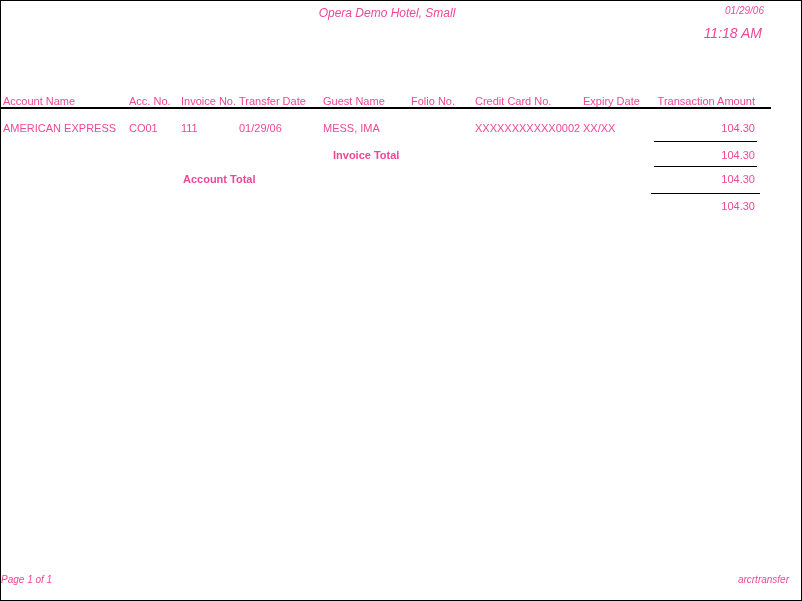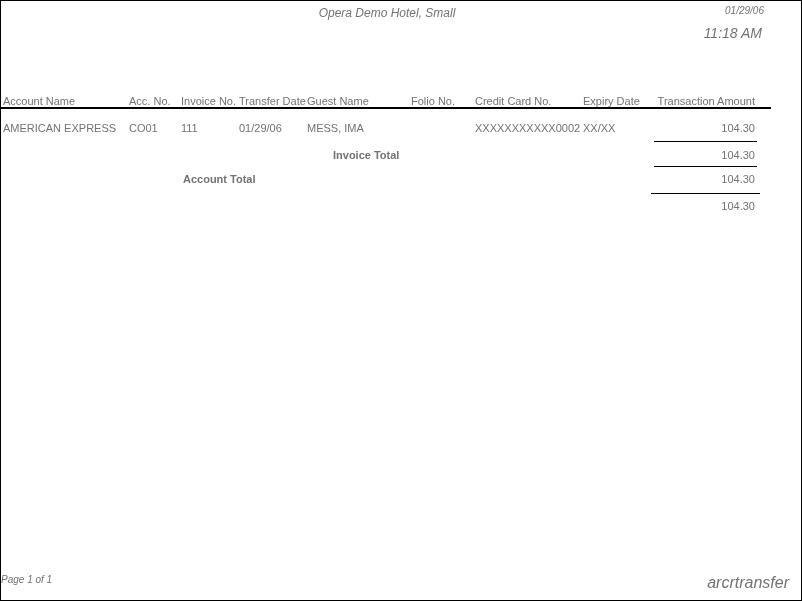--- a/index.html
+++ b/index.html
@@ -4,58 +4,58 @@
 <style>
   html, body { margin: 0; padding: 0; background: #ffffff; }
   .report {
     position: relative;
     width: 802px;
     height: 601px;
     background: #ffffff;
     border: 1px solid #000000;
     box-sizing: border-box;
     font-family: "Liberation Sans", sans-serif;
-    color: #737373;
+    color: #ec4899;
     overflow: hidden;
   }
   .abs { position: absolute; white-space: nowrap; }
   .hotel-name  { top: 5px;  left: 0; width: 772px; text-align: center; font-size: 12px; font-style: italic; }
   .report-title{ top: 37px; left: 0; width: 772px; text-align: center; font-size: 12px; font-style: italic; font-weight: bold; }
   .header-date { top: 4px;  right: 37px; font-size: 10px; font-style: italic; }
   .header-time { top: 24px; right: 39px; font-size: 14px; font-style: italic; }
 
   .row { position: absolute; left: 0; width: 100%; height: 14px; font-size: 11px; }
   .row span { position: absolute; white-space: nowrap; }
   .header-row        { top: 94px; }
   .data-row          { top: 121px; }
   .invoice-total-row { top: 148px; }
   .account-total-row { top: 172px; }
   .grand-total-row   { top: 199px; }
 
   .col-account { left: 2px; }
   .col-accno   { left: 128px; }
   .col-invno   { left: 180px; }
   .col-tdate   { left: 238px; }
-  .col-guest   { left: 306px; text-align: right; }
+  .col-guest   { left: 322px; text-align: right; }
   .col-folio   { left: 410px; }
   .col-ccno    { left: 474px; }
   .col-expiry  { left: 582px; }
   .col-amount  { right: 46px; text-align: right; }
 
   .lbl-invoice-total { left: 332px; font-weight: bold; }
   .lbl-account-total { left: 182px; font-weight: bold; }
 
   .hline { position: absolute; background: #000000; }
   .header-underline { top: 106px; left: 0;     width: 770px; height: 2px; }
   .line-1           { top: 140px; left: 653px; width: 103px; height: 1px; }
   .line-2           { top: 165px; left: 653px; width: 103px; height: 1px; }
   .line-3           { top: 192px; left: 650px; width: 109px; height: 1px; }
 
   .footer-page      { top: 573px; left: 0; width: 700px; text-align: left; font-size: 10px; font-style: italic; }
-  .footer-report-id { top: 573px; right: 12px; font-size: 16px; font-style: italic; }
+  .footer-report-id { top: 573px; right: 12px; font-size: 10px; font-style: italic; }
 </style>
 </head>
 <body>
 
 <div class="report">
 
   <div class="abs hotel-name">Opera Demo Hotel, Small</div>
   <div class="abs header-date">01/29/06</div>
   <div class="abs header-time">11:18 AM</div>
 

